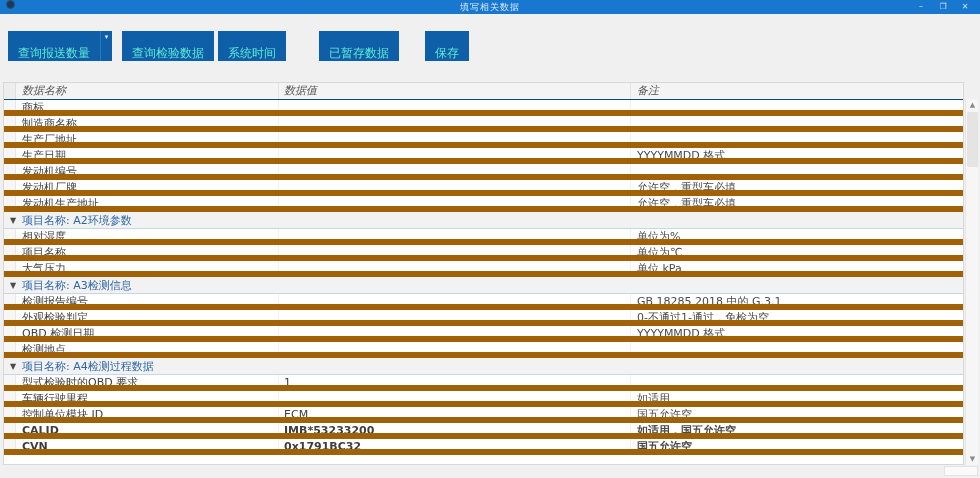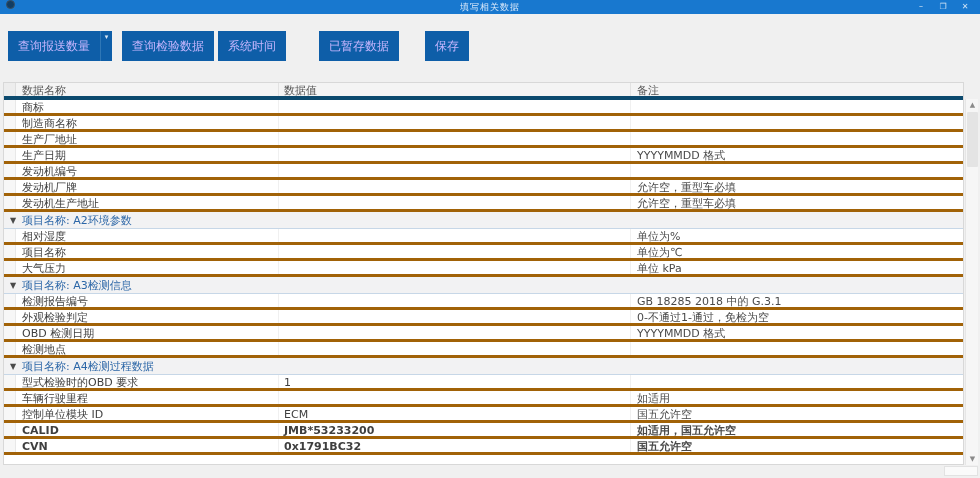--- a/index.html
+++ b/index.html
@@ -12,39 +12,39 @@
   .app-icon { width:9px; height:9px; border-radius:50%; background:#123d63;
     border:1px solid #3c4f60; margin-left:6px; }
   .title-text { position:absolute; left:0; right:0; text-align:center;
     color:#dceafa; font-size:9px; line-height:14px; letter-spacing:1px; }
   .win-controls { position:absolute; right:4px; top:0; height:14px; display:flex; }
   .win-btn { width:22px; height:14px; color:#cfe3f5; font-size:8px;
     text-align:center; line-height:13px; }
 
   
   .toolbar { position:absolute; top:31px; left:8px; display:flex; align-items:flex-start; }
-  .tb-btn { height:30px; background:#0e5ea8; color:#c4b5fd; font-size:12px;
-    line-height:30px; padding:0 10px; white-space:nowrap; }
+  .tb-btn { height:30px; background:#0e5ea8; color:#5eead4; font-size:12px;
+    line-height:30px; padding:7px 10px; white-space:nowrap; }
   .tb-split { display:flex; }
   .tb-dd { width:12px; height:30px; background:#0e5ea8; border-left:1px solid #2f77b6;
     color:#d8e6f2; font-size:7px; text-align:center; line-height:12px; }
   .gap-a { margin-left:10px;border-radius:13px; } .gap-b { margin-left:4px;text-align:right; }
   .gap-c { margin-left:33px; } .gap-d { margin-left:26px; }
 
   
   .grid { position:absolute; top:82px; left:3px; width:961px; height:383px;
     background:#fff; border:1px solid #d8d8d8; overflow:hidden; }
   .g-header { display:flex; height:17px; background:#f4f4f4;
-    border-bottom:4px solid #0c4a6e; font-size:11px; color:#555; line-height:16px; }
+    border-bottom:1px solid #0c4a6e; font-size:11px; color:#555; line-height:16px;font-style:italic; }
   .h-gutter { width:12px; background:#ededed; border-right:1px solid #dedede; }
   .h-name { width:263px; padding-left:6px; border-right:1px solid #e2e2e2; }
   .h-value { width:352px; padding-left:5px; border-right:1px solid #e2e2e2; }
   .h-remark { flex:1; padding-left:6px; }
 
-  .g-row { display:flex; height:16px; border-bottom:3px solid #a16207;
+  .g-row { display:flex; height:16px; border-bottom:6px solid #a16207;
     font-size:11px; line-height:15px; color:#3f3f3f; background:#fff; }
   .c-gutter { width:12px; background:#f7f7f7; border-right:1px solid #e8e8e8; }
   .c-name { width:263px; padding-left:6px; border-right:1px solid #f0f0f0;
     white-space:nowrap; overflow:hidden; }
   .c-value { width:352px; padding-left:5px; border-right:1px solid #f0f0f0;
     white-space:nowrap; overflow:hidden; }
   .c-remark { flex:1; padding-left:6px; color:#4a4a4a; white-space:nowrap; overflow:hidden; }
   .bold { font-weight:bold; }
 
   .g-section { display:flex; align-items:center; height:17px; background:#f2f2f3;

